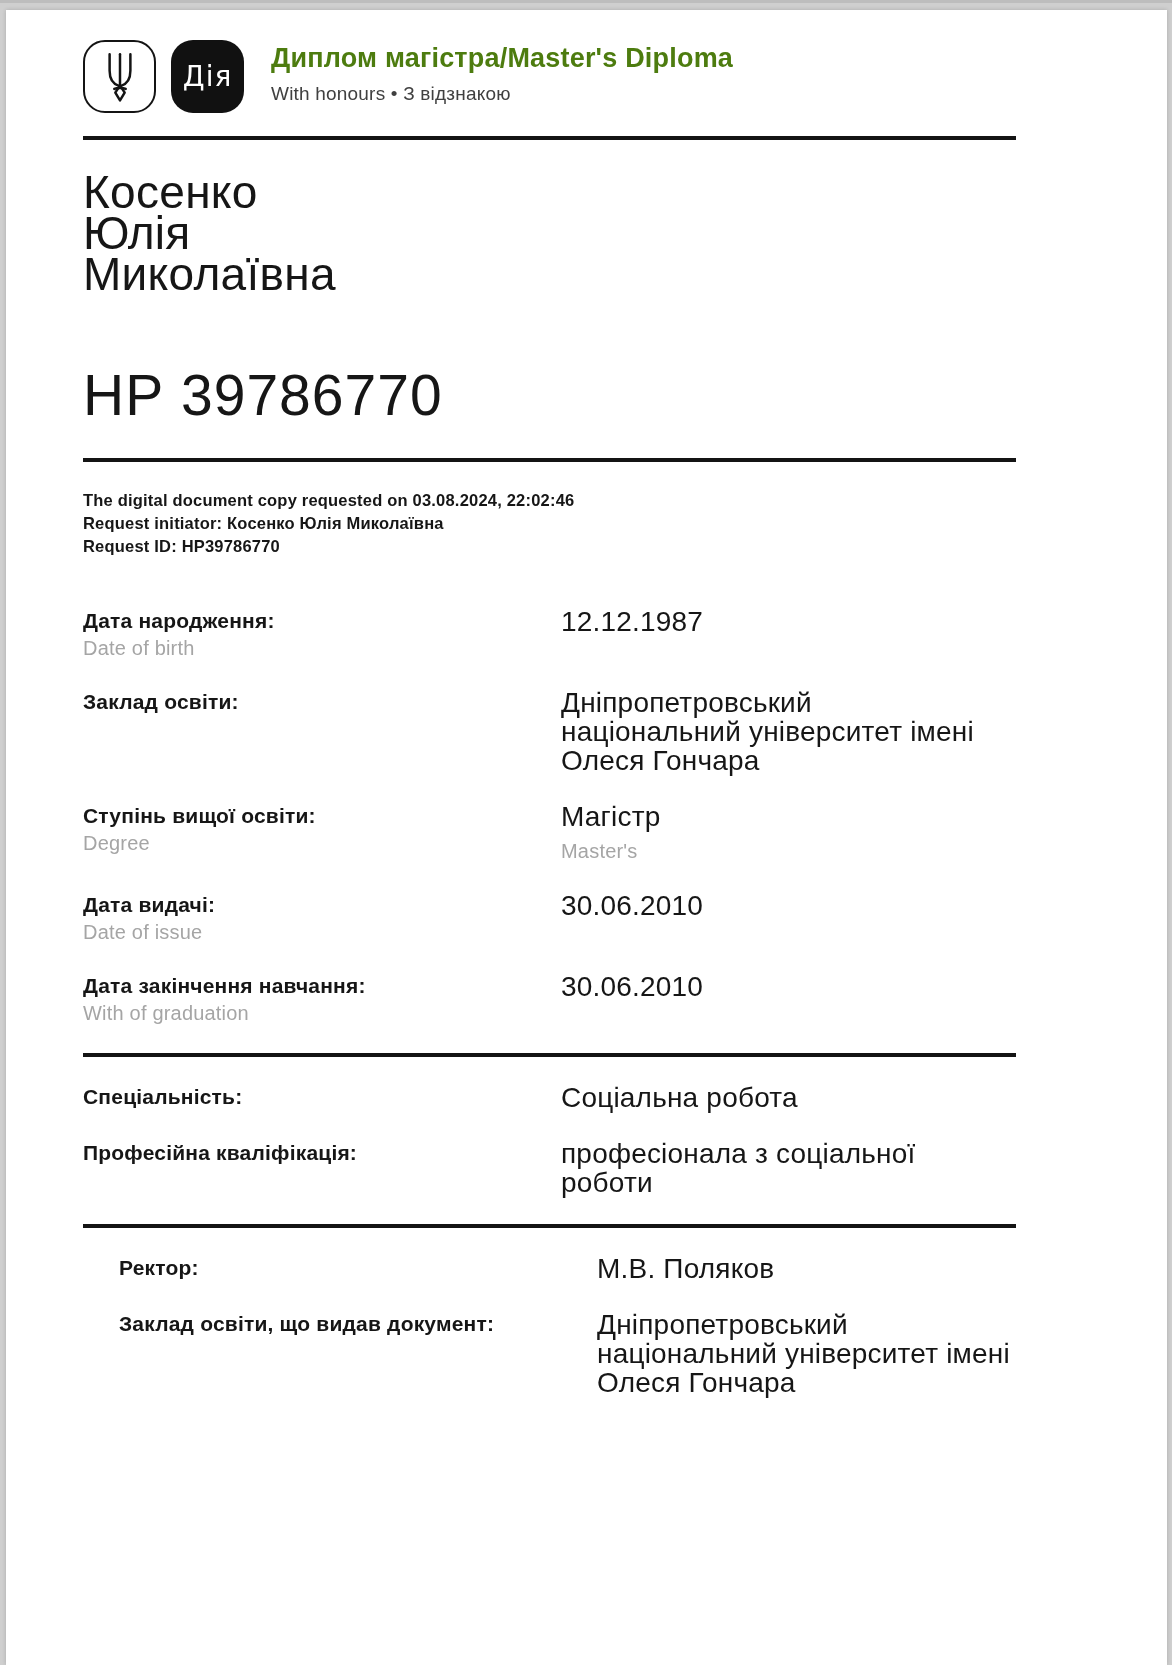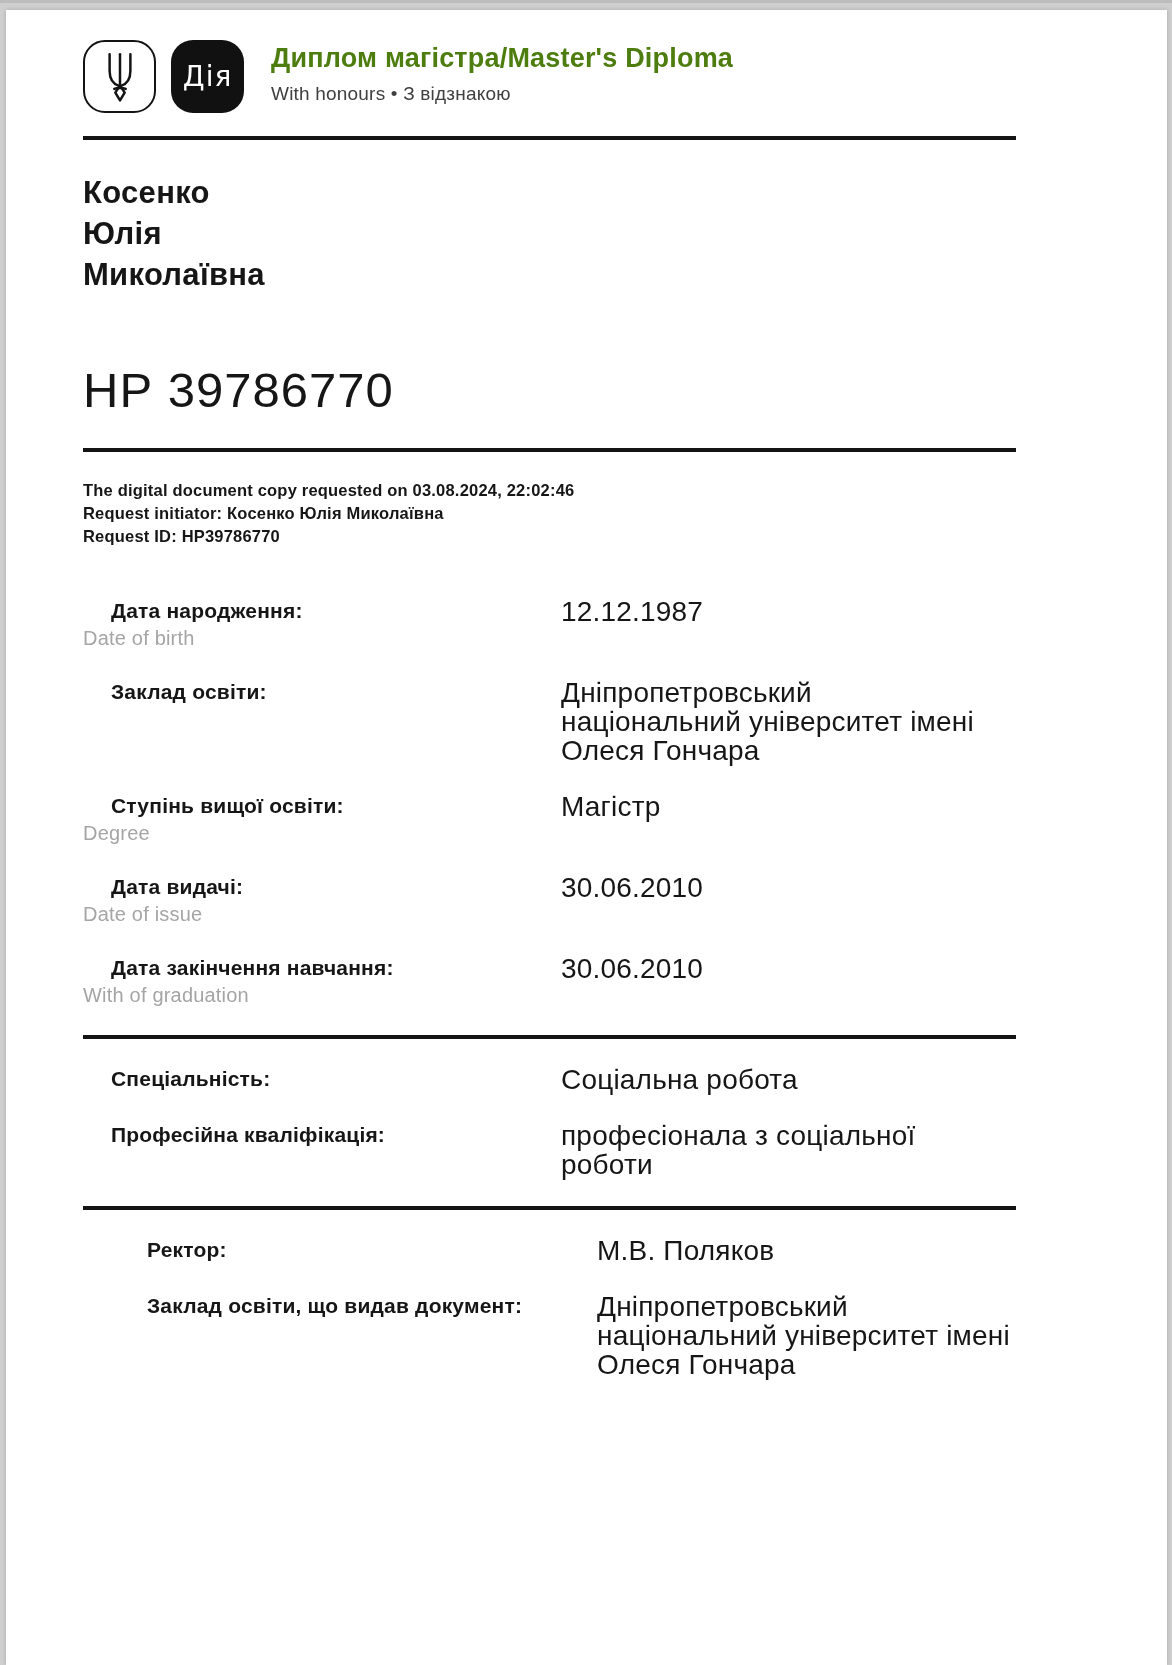--- a/index.html
+++ b/index.html
@@ -45,36 +45,36 @@
   .doc-subtitle { font-size: 19px; font-weight: 400; color: #404040; margin-top: 9px; letter-spacing: 0.2px; }
 
   
   .rule { border: none; border-top: 4px solid #141414; margin: 0 151px 0 77px; }
   .rule-1 { margin-top: 23px; }
   .rule-2 { margin-top: 30px; }
   .rule-3 { margin-top: 6px; }
   .rule-4 { margin-top: 6px; }
 
   
-  .owner-name { margin: 32px 151px 0 77px; font-size: 31px; font-weight: 700; line-height: 41px; letter-spacing: 0.3px; }
-
-  
-  .doc-number { margin: 67px 151px 0 77px; font-size: 49px; font-weight: 500; letter-spacing: 1px; }
+  .owner-name { margin: 32px 151px 0 77px; font-size: 46px; font-weight: 400; line-height: 41px; letter-spacing: 0.3px; }
+
+  
+  .doc-number { margin: 67px 151px 0 77px; font-size: 57px; font-weight: 500; letter-spacing: 1px; }
 
   
   .request-info { margin: 27px 151px 12px 77px; font-size: 16.5px; font-weight: 700; line-height: 23px; letter-spacing: 0.2px; }
 
   
   .fields { margin-top: 49px; }
   .field-row {
     display: grid;
     grid-template-columns: 478px 1fr;
     margin: 0 151px 27px 77px;
   }
-  .field-label { font-size: 21px; font-weight: 700; line-height: 28px; letter-spacing: 0.2px; margin-left: 28px; }
+  .field-label { font-size: 21px; font-weight: 700; line-height: 28px; letter-spacing: 0.2px; }
   .field-label-en { font-size: 20px; font-weight: 400; color: #a5a5a5; margin-top: 0; line-height: 26px; letter-spacing: 0.2px; }
   .field-value { font-size: 28px; font-weight: 500; line-height: 29px; letter-spacing: 0.2px; max-width: 420px; }
   .field-value-en { font-size: 20px; font-weight: 400; color: #a5a5a5; margin-top: 7px; line-height: 26px; letter-spacing: 0.2px; }
   .section-gap-top { margin-top: 26px; }
 </style>
 </head>
 <body>
 
 <div class="frame">
   <div class="page">
@@ -137,20 +137,21 @@
         </div>
       </div>
 
       <div class="field-row">
         <div>
           <div class="field-label">Ступінь вищої освіти:</div>
           <div class="field-label-en">Degree</div>
         </div>
         <div>
           <div class="field-value">Магістр</div>
+          <div class="field-value-en">Master's</div>
         </div>
       </div>
 
       <div class="field-row">
         <div>
           <div class="field-label">Дата видачі:</div>
           <div class="field-label-en">Date of issue</div>
         </div>
         <div>
           <div class="field-value">30.06.2010</div>

